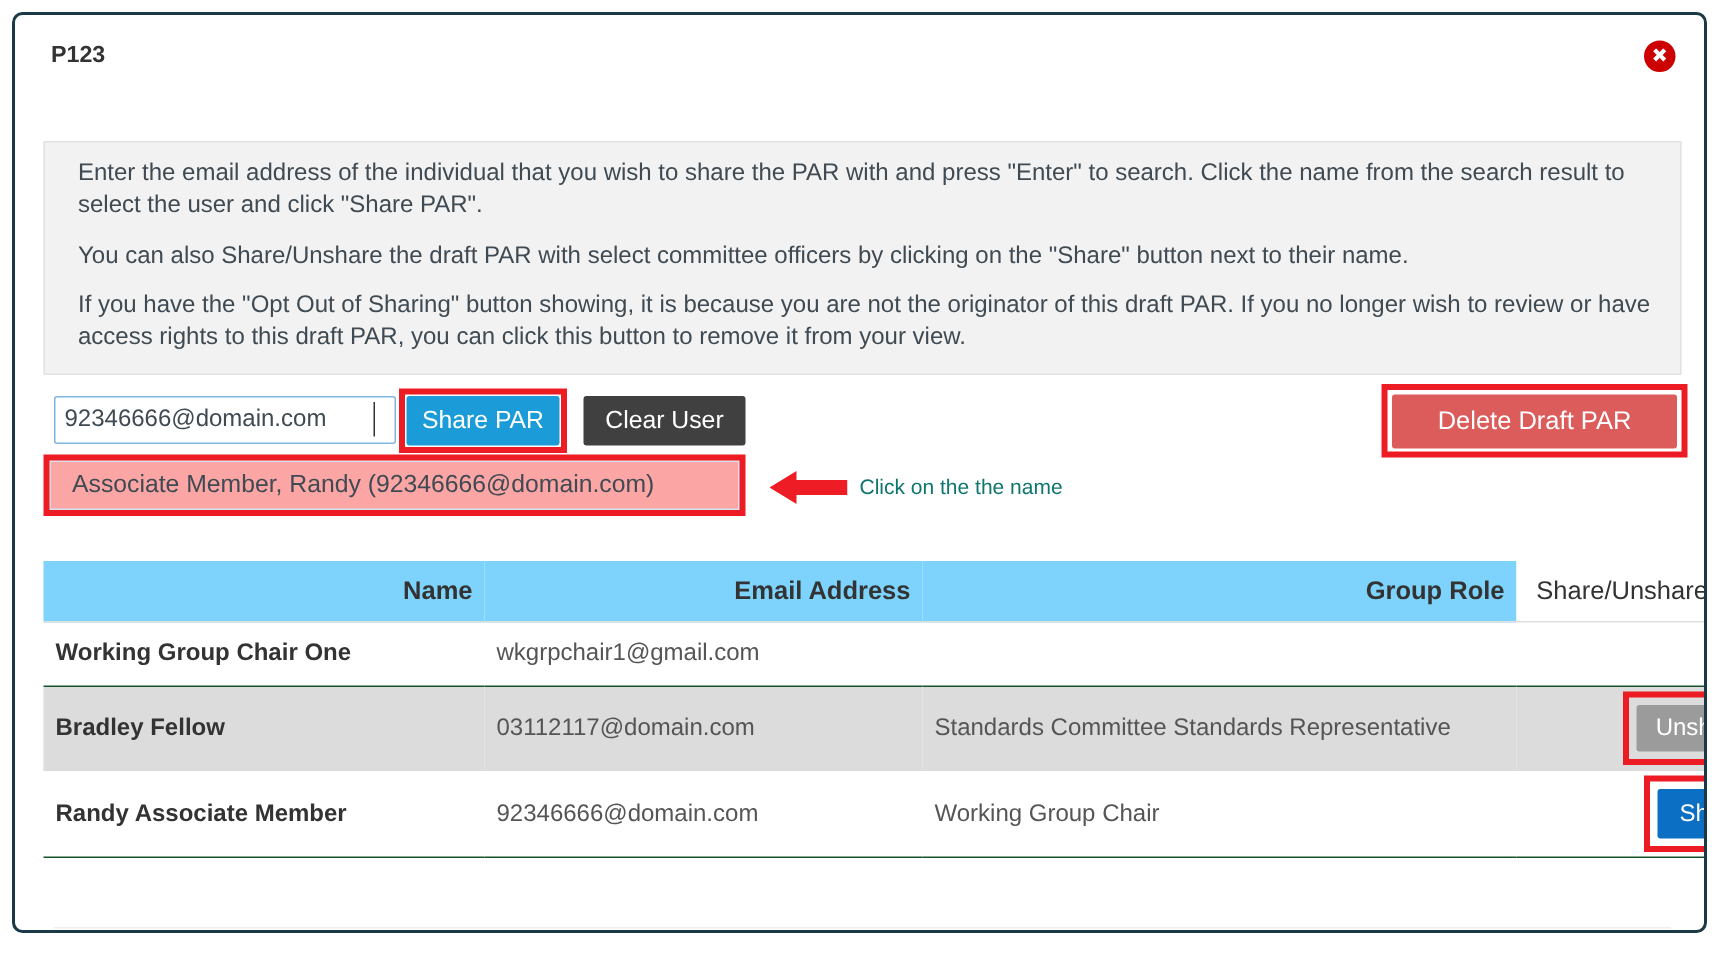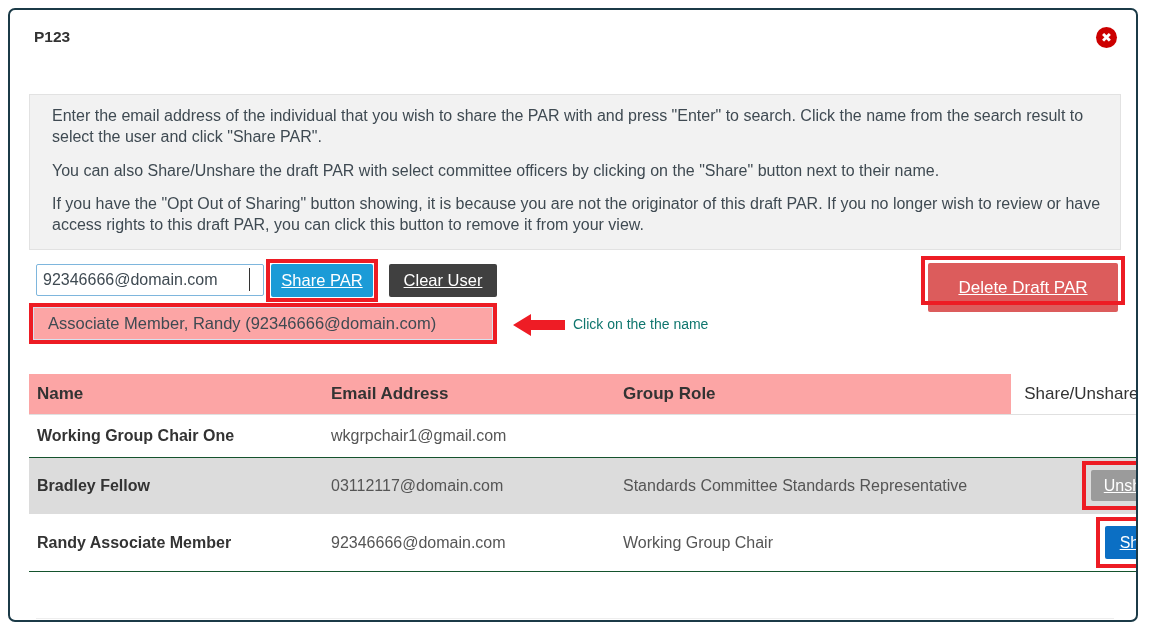--- a/index.html
+++ b/index.html
@@ -122,21 +122,20 @@
   }
   .btn {
     box-sizing: border-box;
     border: none;
     border-radius: 2px;
     color: #ffffff;
     font-family: "Liberation Sans", sans-serif;
     font-size: 16.5px;
     cursor: pointer;
     padding: 2px;
-    text-decoration: underline;
   }
   .btn-share-par {
     position: absolute;
     left: 261px;
     top: 4px;
     width: 102px;
     height: 33px;
     background: #1b9bd7;
   }
   .btn-clear-user {
@@ -145,21 +144,21 @@
     top: 4px;
     width: 108px;
     height: 33px;
     background: #404040;
   }
   .btn-delete-par {
     position: absolute;
     left: 918px;
     top: 3px;
     width: 190px;
-    height: 49px;
+    height: 36px;
     background: #dc5c5c;
     font-size: 17px;
   }
 
   
   .annot-box {
     position: absolute;
     border: 4px solid #ed1c24;
     box-sizing: border-box;
     pointer-events: none;
@@ -206,25 +205,25 @@
   
   .ptable {
     position: absolute;
     left: 19px;
     top: 364px;
     width: 1092px;
     border-collapse: collapse;
     table-layout: fixed;
   }
   .ptable th {
-    background: #fca5a5;
+    background: #7dd3fc;
     font-size: 17px;
     font-weight: bold;
     color: #333333;
-    text-align: left;
+    text-align: right;
     padding: 10px 8px 10px 8px;
     border-bottom: 1px solid #e0e0e0;
     vertical-align: middle;
   }
   .ptable th.col-action {
     text-align: right;
     font-weight: normal;
     background: #ffffff;
     padding-right: 12px;
   }

